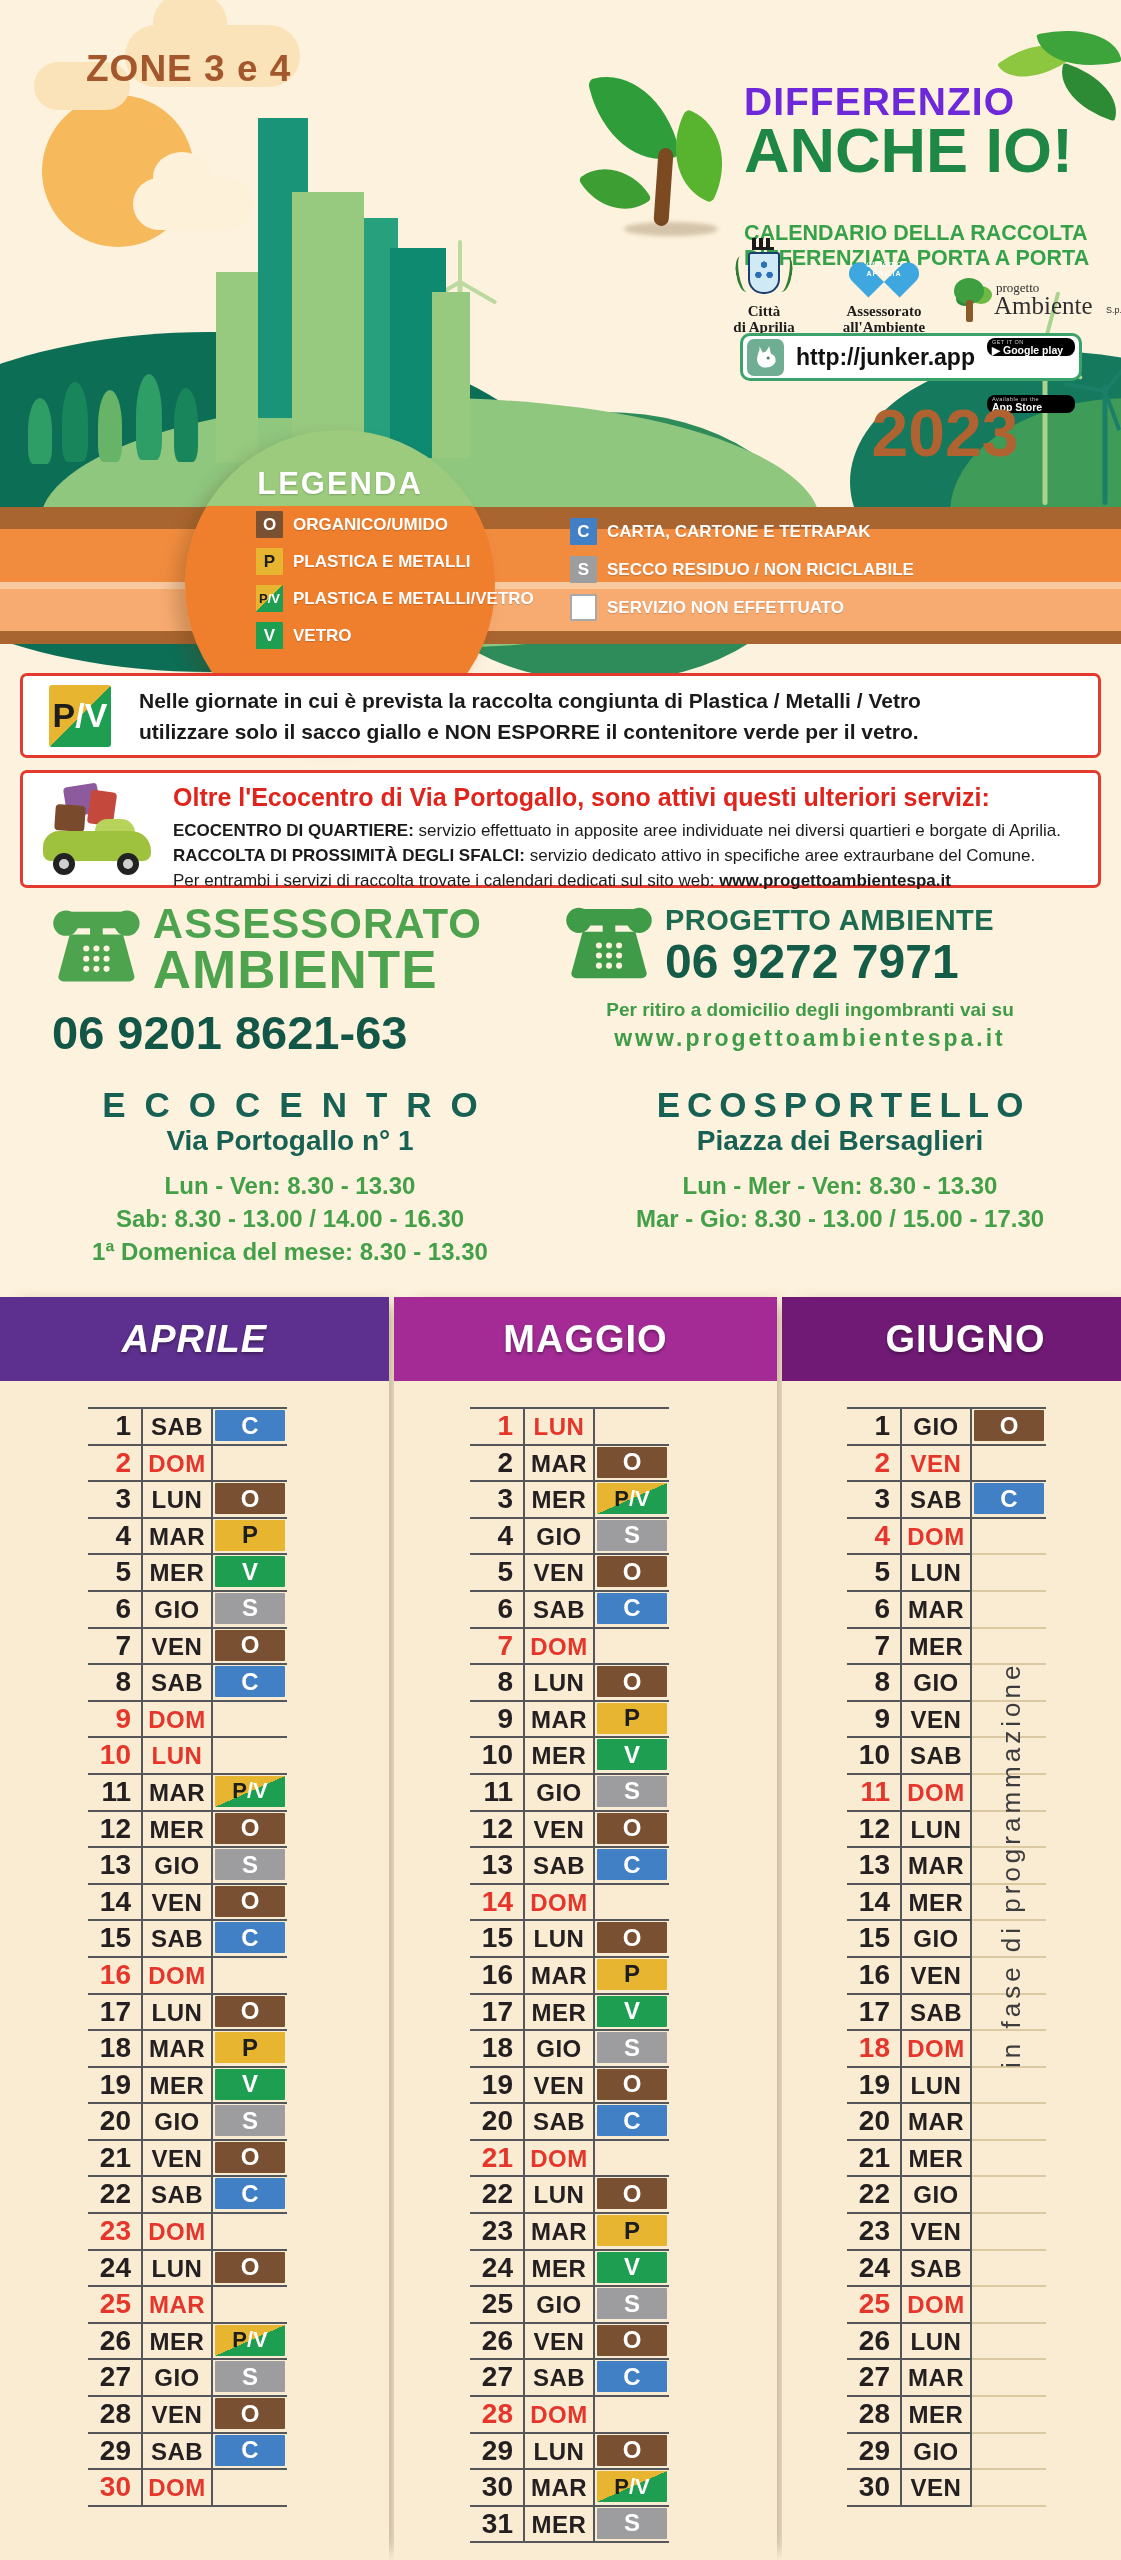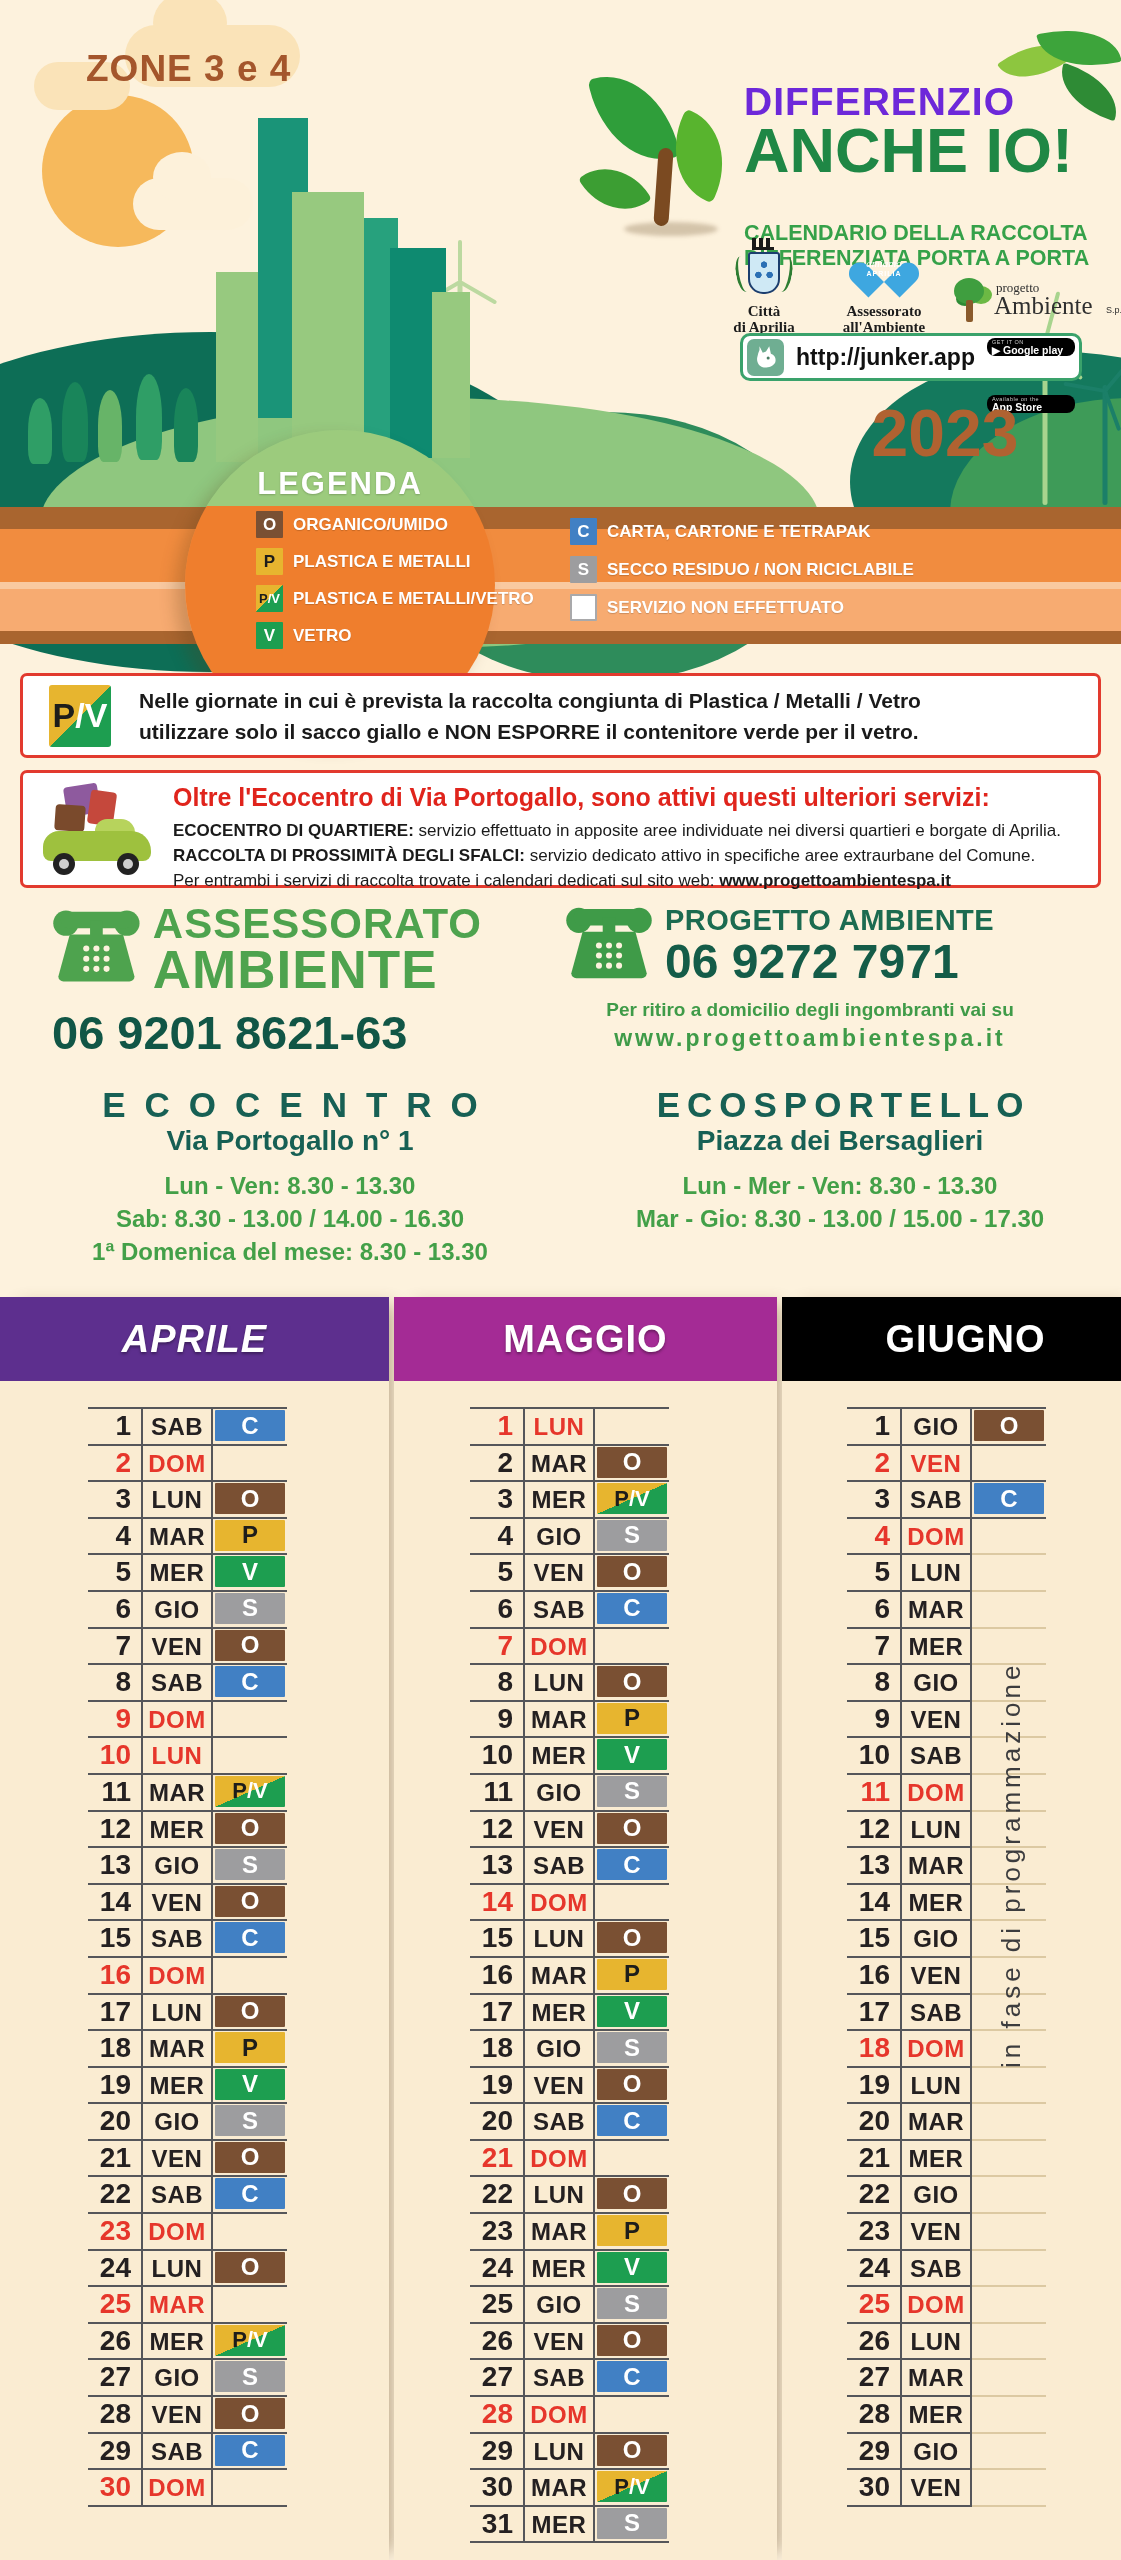--- a/index.html
+++ b/index.html
@@ -867,21 +867,21 @@
         <div class="cal-row">
           <span class="c-num">31</span>
           <span class="c-day">MER</span>
           <span class="c-code">
             <span class="cbox" style="background: rgb(157, 157, 159); color: rgb(255, 255, 255);">S</span>
           </span>
         </div>
       </div>
   </div>
   <div class="abs col col-2">
-    <div class="mh" style="background: #000000; padding-left: 28px;">GIUGNO</div>
+    <div class="mh" style="background: #701a75; padding-left: 28px;">GIUGNO</div>
     <div class="rows">
         <div class="cal-row">
           <span class="c-num">1</span>
           <span class="c-day">GIO</span>
           <span class="c-code">
             <span class="cbox" style="background: rgb(122, 80, 51); color: rgb(255, 255, 255);">O</span>
           </span>
         </div>
         <div class="cal-row holiday">
           <span class="c-num">2</span>

